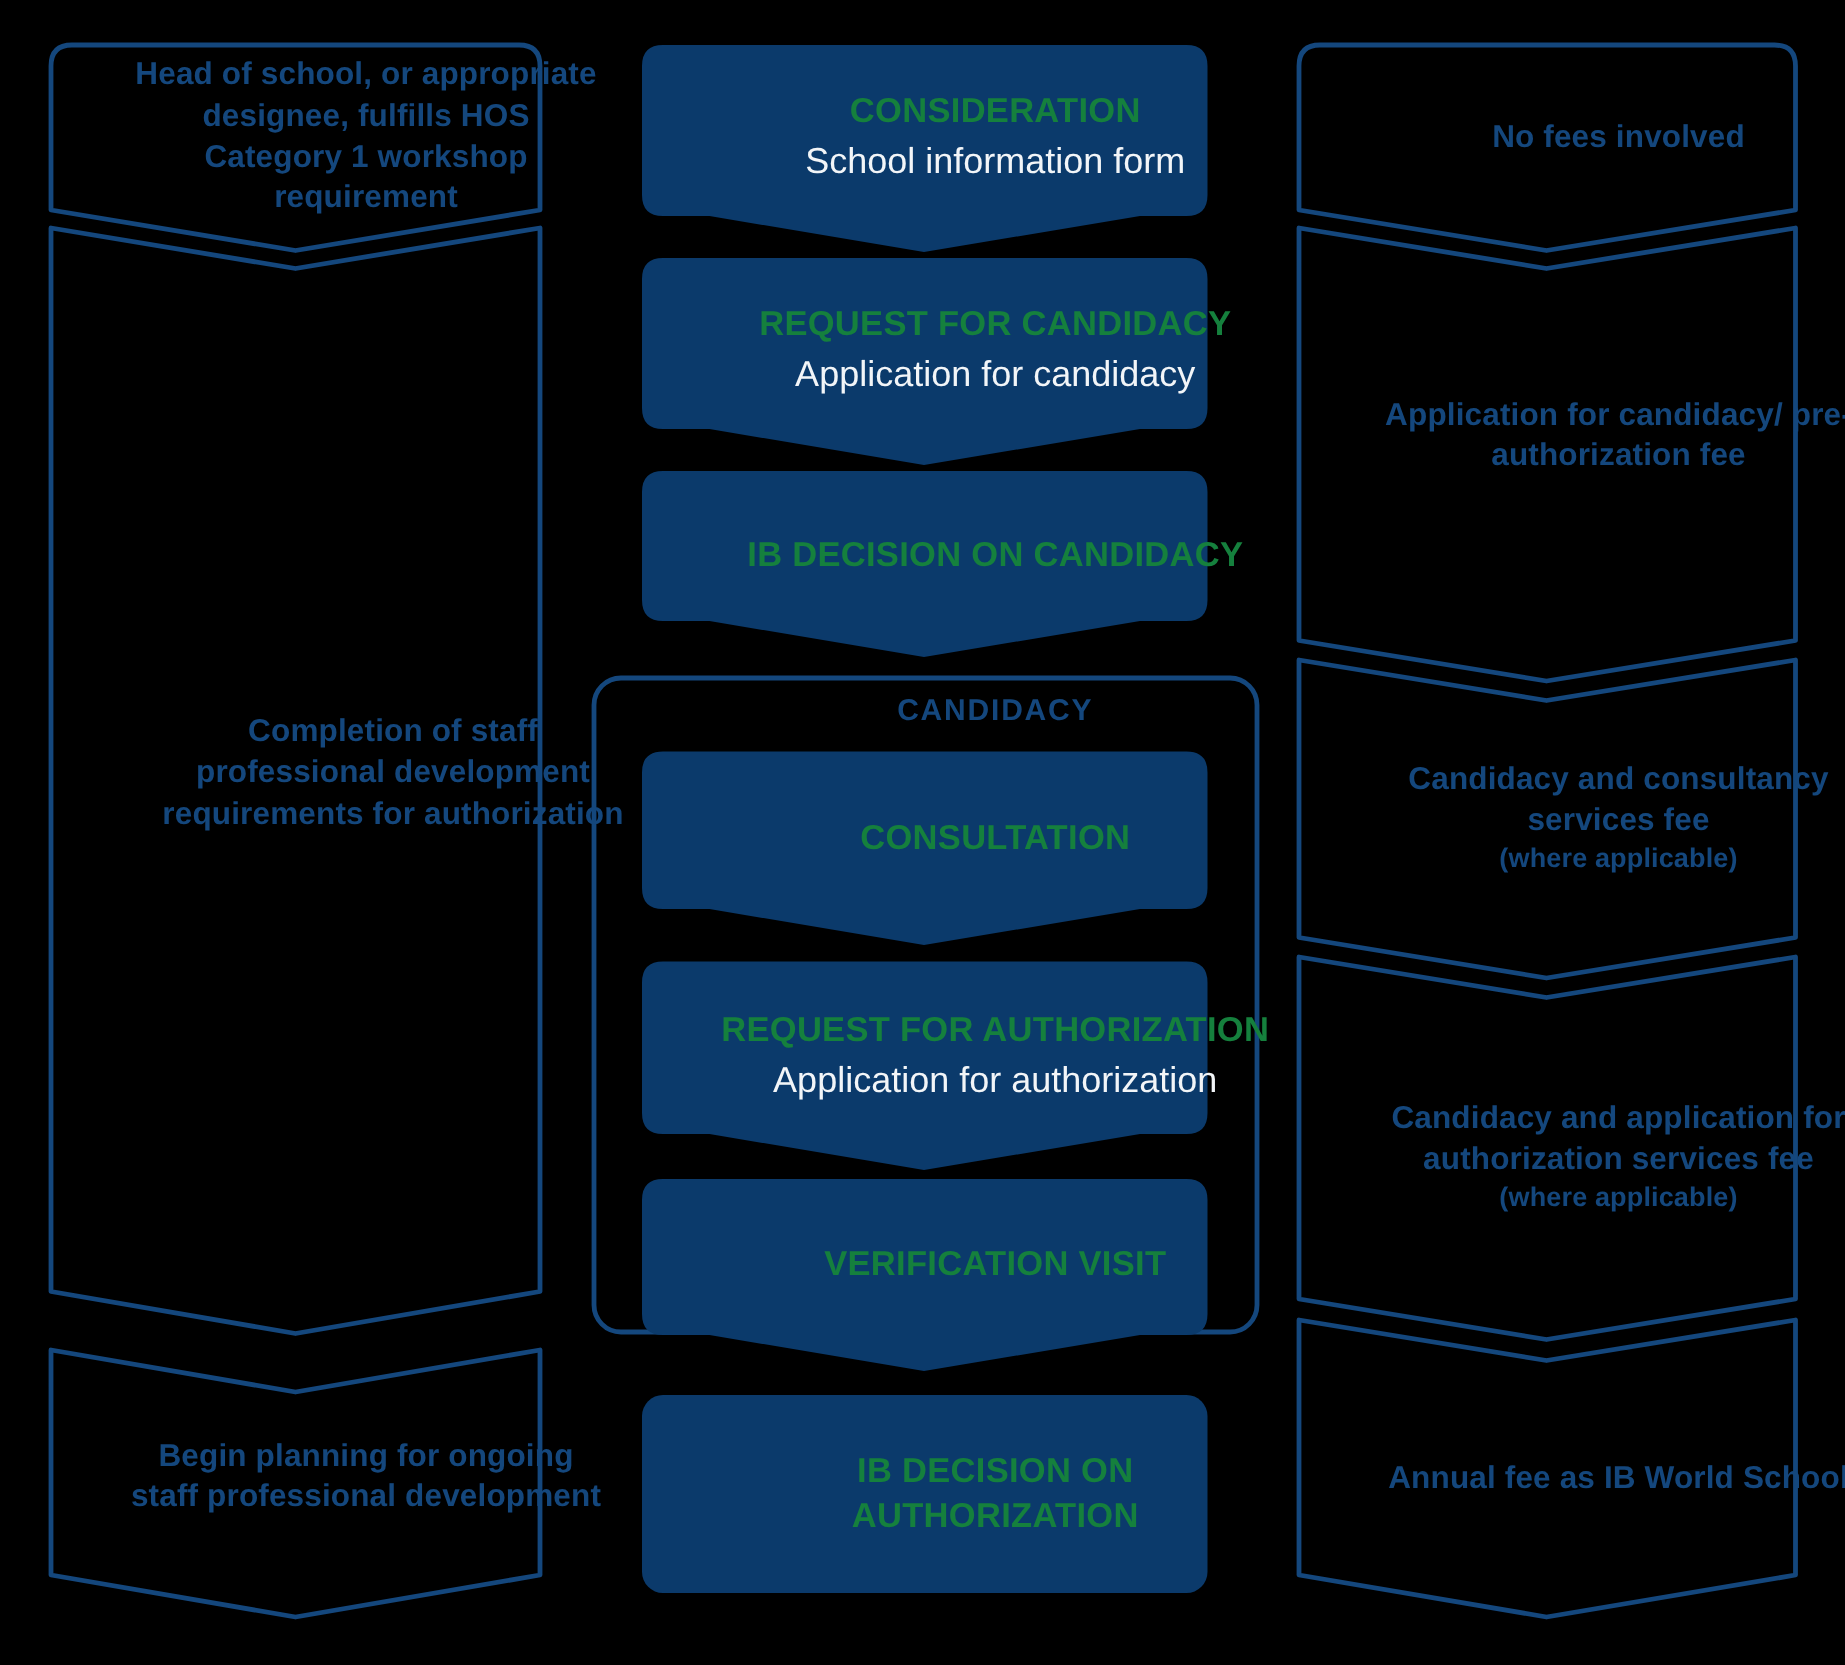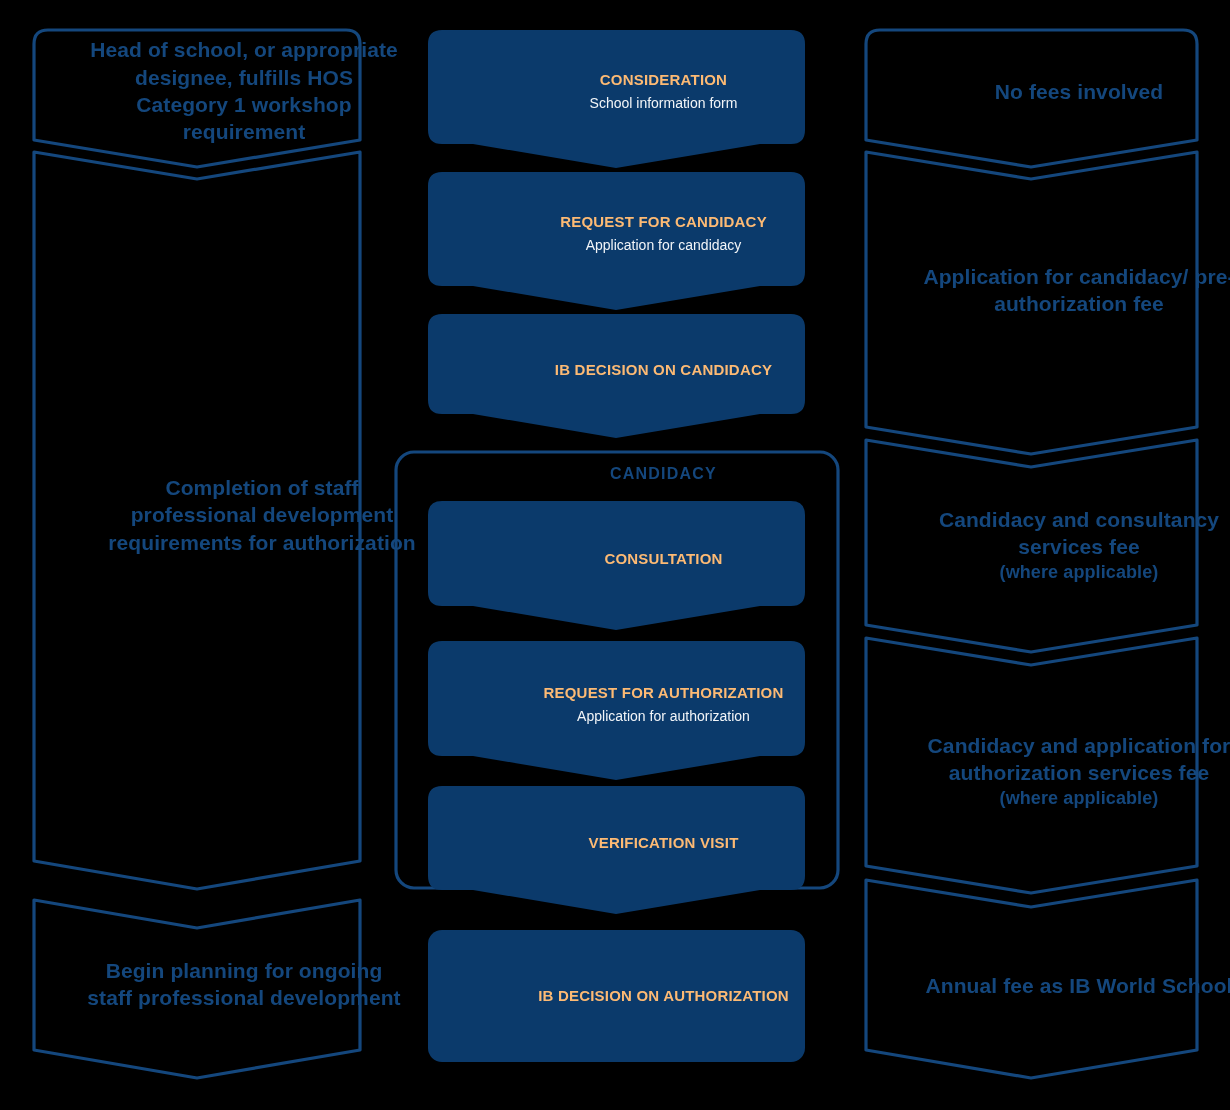--- a/index.html
+++ b/index.html
@@ -44,38 +44,38 @@
     font-size: 21px;
     letter-spacing: 0.1px;
   }
   .outline-label .sub {
     font-size: 18px;
     display: block;
   }
 
   
   .filled-title {
-    color: #fdba74;
+    color: #15803d;
     font-weight: bold;
-    font-size: 15px;
+    font-size: 23px;
     letter-spacing: 0.2px;
   }
   .filled-sub {
     color: #f2f5f8;
     font-weight: normal;
-    font-size: 14px;
+    font-size: 24px;
     display: block;
     margin-top: 3px;
   }
   .filled-sub.italic { }
 
   .group-label {
     color: #14477d;
     font-weight: bold;
-    font-size: 16px;
+    font-size: 20px;
     letter-spacing: 1.2px;
   }
 </style>
 </head>
 <body>
 
 <div id="stage">
 
   <svg id="svg-layer" viewBox="0 0 1230 1110">
     <defs></defs>

